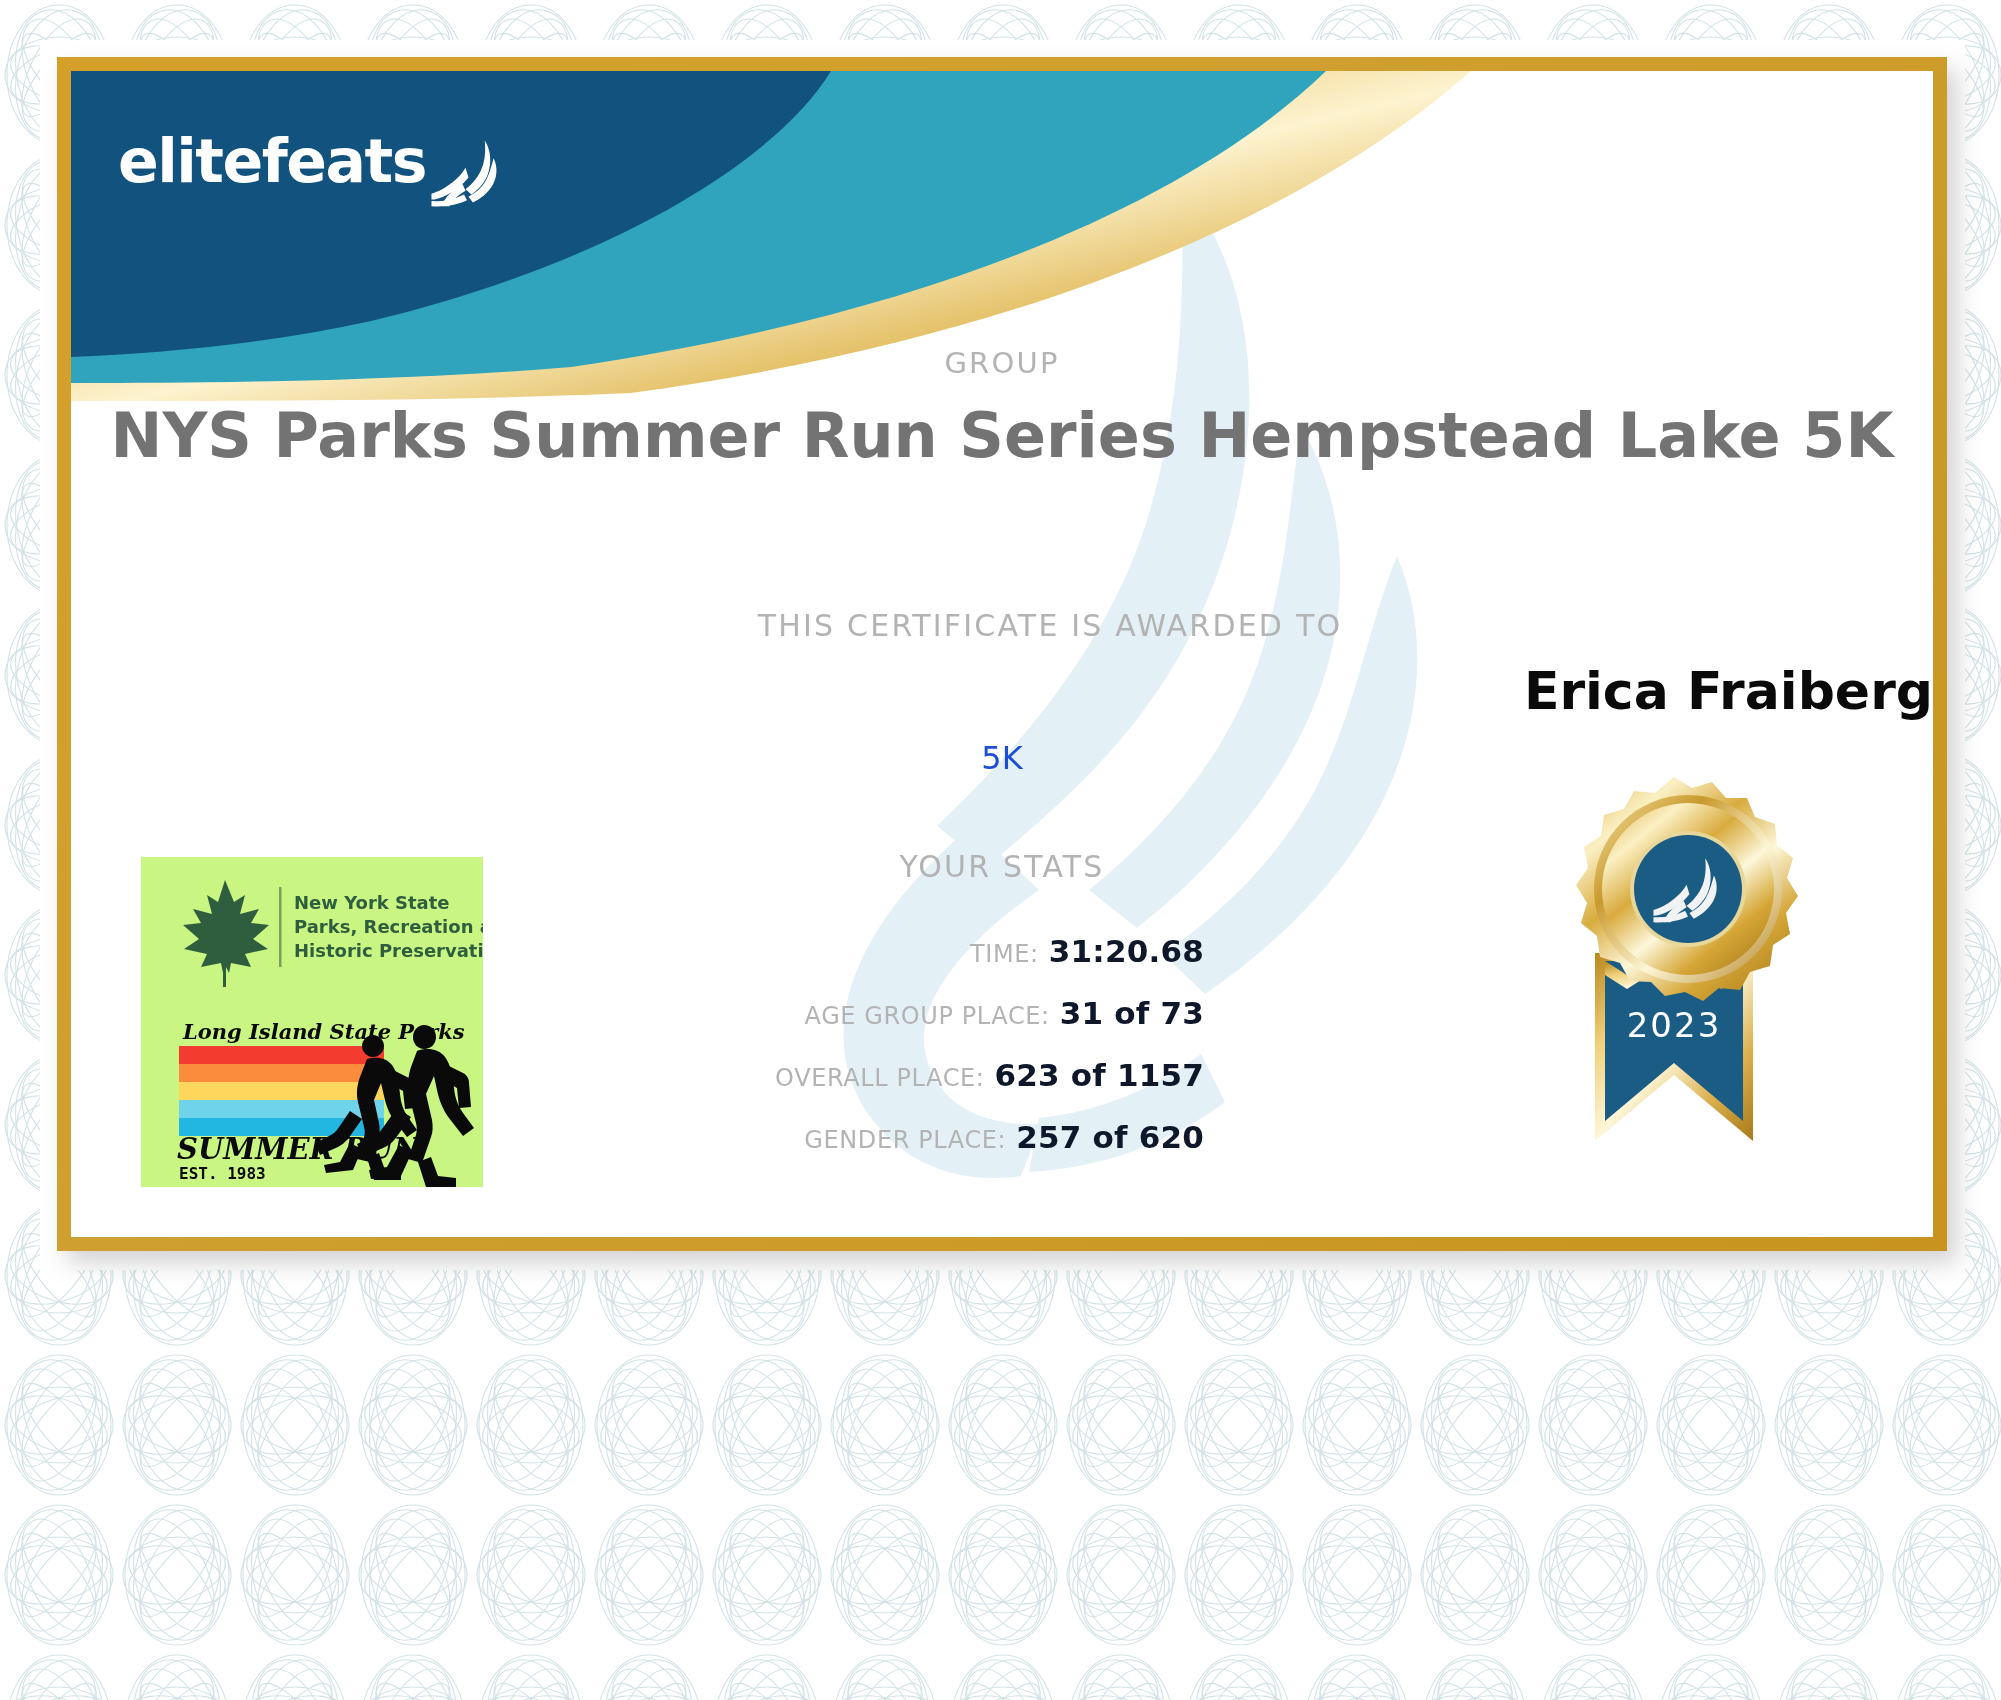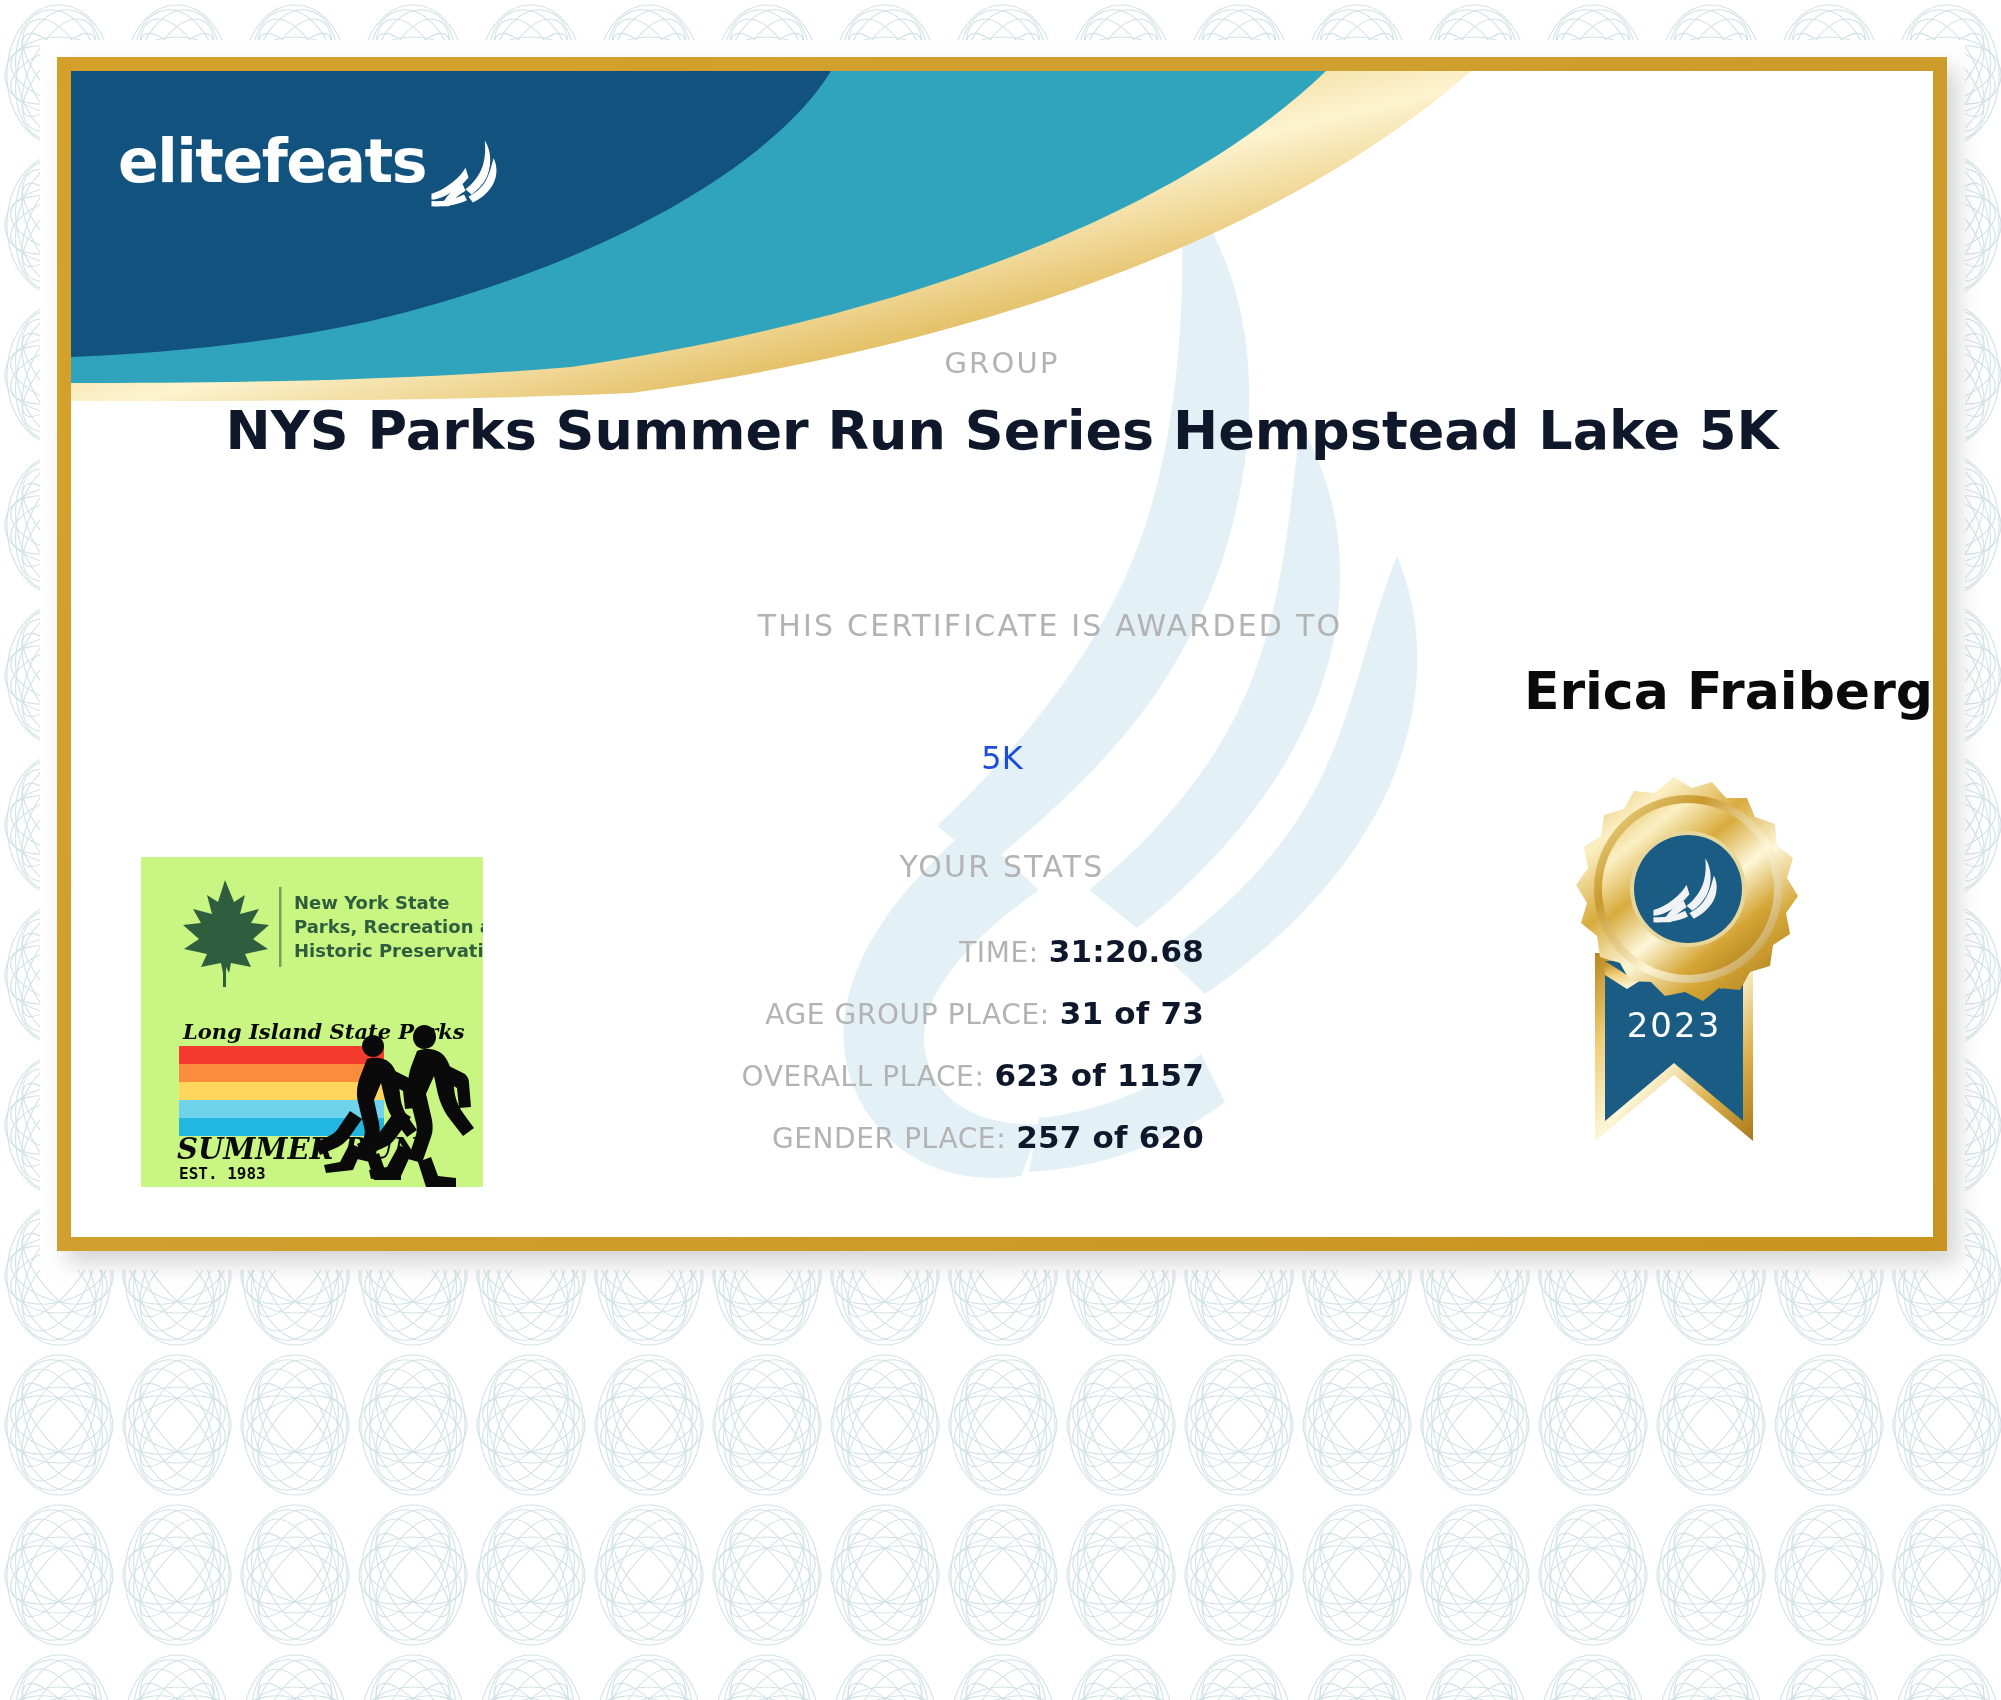--- a/index.html
+++ b/index.html
@@ -113,22 +113,22 @@
     letter-spacing: 2.2px;
   }
   #event-label { top: 275px; font-size: 29px; }
   #event-title {
     position: absolute;
     top: 328px;
     width: 100%;
     text-align: center;
     font-family: "DejaVu Sans", sans-serif;
     font-weight: 700;
-    font-size: 54px;
-    color: #0f172a;
+    font-size: 62px;
+    color: #737373;
     letter-spacing: 0px;
   }
   #awarded-label { top: 537px; font-size: 30px; margin-left: 48px; }
   #recipient-name {
     position: absolute;
     top: 590px;
     width: 100%;
     text-align: right;
     font-family: "DejaVu Sans", sans-serif;
     font-weight: 700;
@@ -159,21 +159,21 @@
     display: flex;
     justify-content: flex-end;
     align-items: baseline;
     margin-bottom: 26px;
     white-space: nowrap;
   }
   .stat-label {
     color: #b3b3b3;
     font-family: "DejaVu Sans", sans-serif;
     font-weight: 400;
-    font-size: 28px;
+    font-size: 24px;
     letter-spacing: 0.6px;
   }
   .stat-value {
     color: #0f172a;
     font-family: "DejaVu Sans", sans-serif;
     font-weight: 700;
     font-size: 31px;
     margin-left: 10px;
     letter-spacing: 0.2px;
   }

